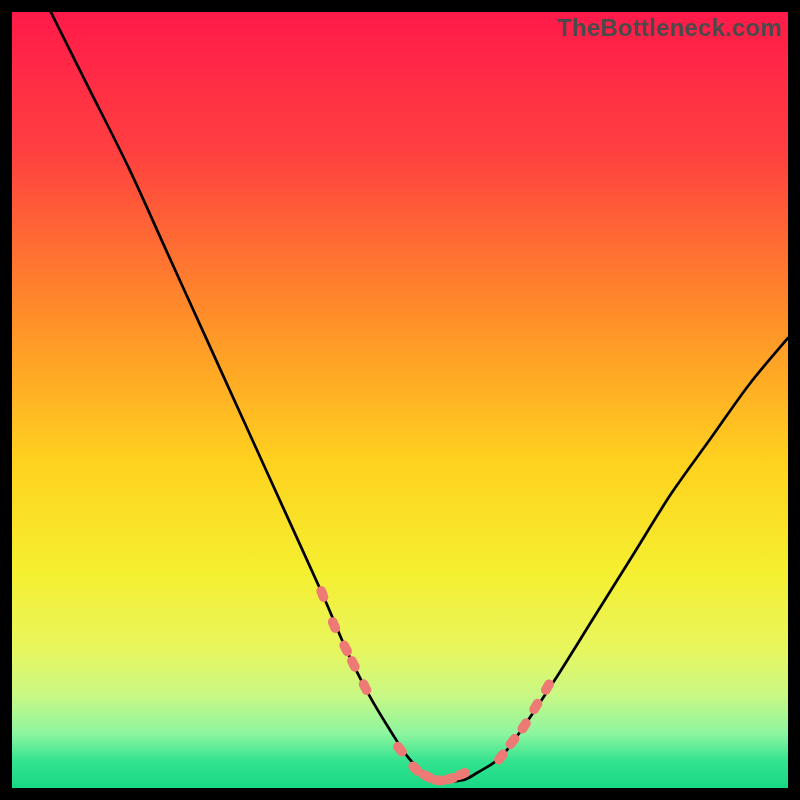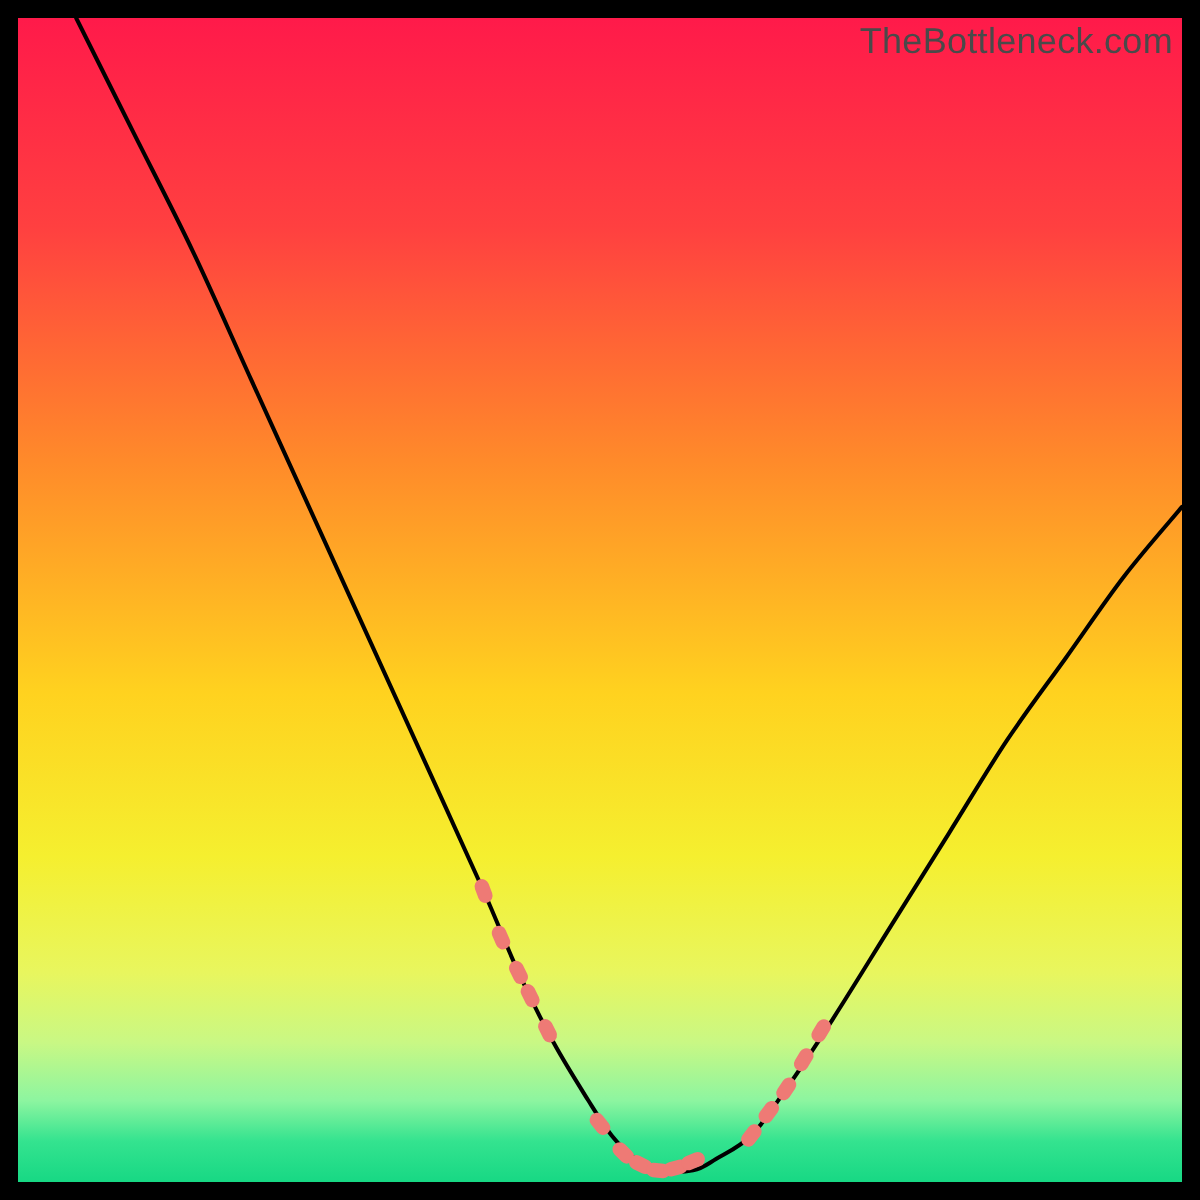--- a/index.html
+++ b/index.html
@@ -33,21 +33,21 @@
     left: 0;
     width: 100%;
     height: 100%;
   }
   .watermark {
     position: absolute;
     top: 14px;
     right: 18px;
     color: #4a4a4a;
     font-size: 24px;
-    font-weight: 400;
+    font-weight: 700;
     letter-spacing: 0.2px;
     user-select: none;
   }
   svg.curve {
     position: absolute;
     top: 0;
     left: 0;
     width: 100%;
     height: 100%;
   }

